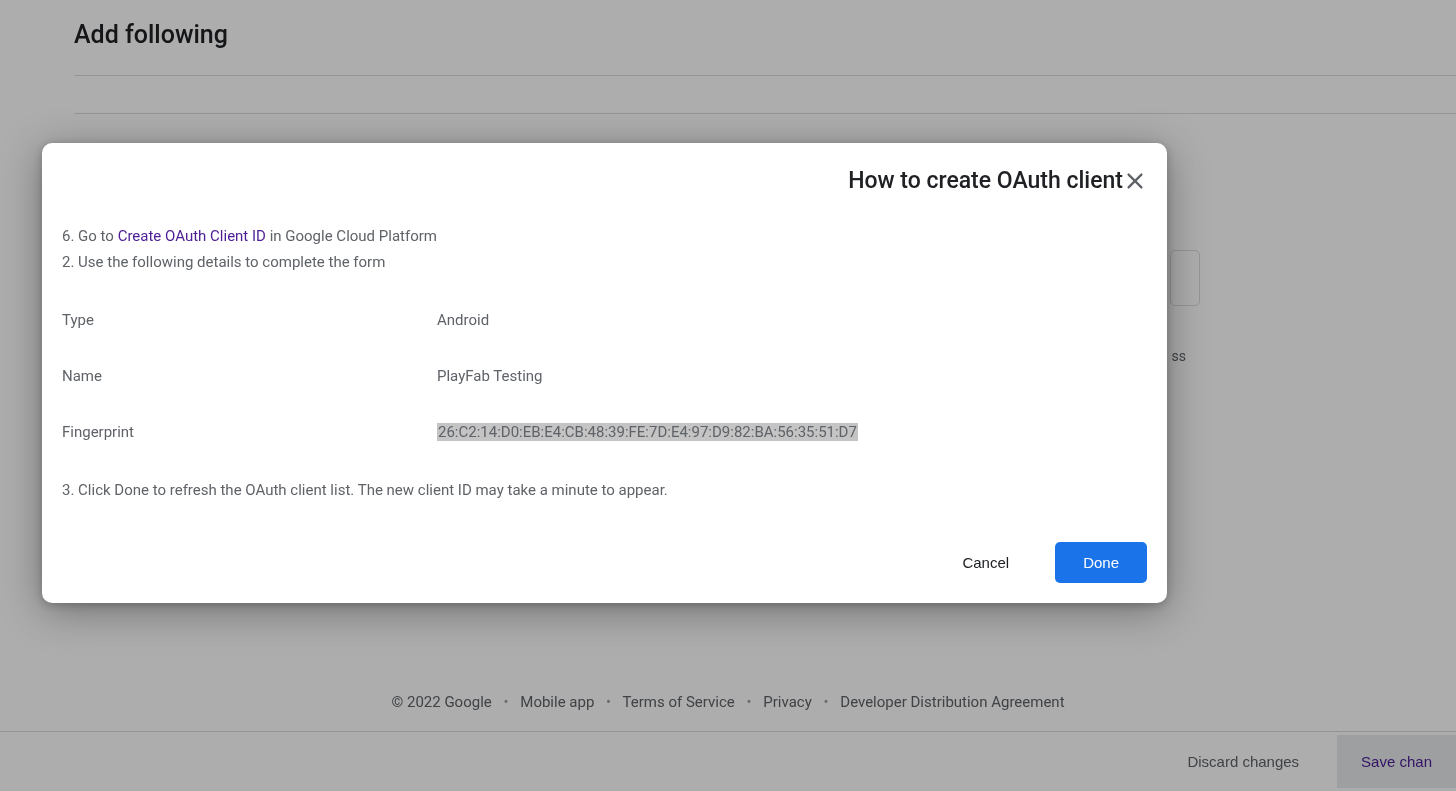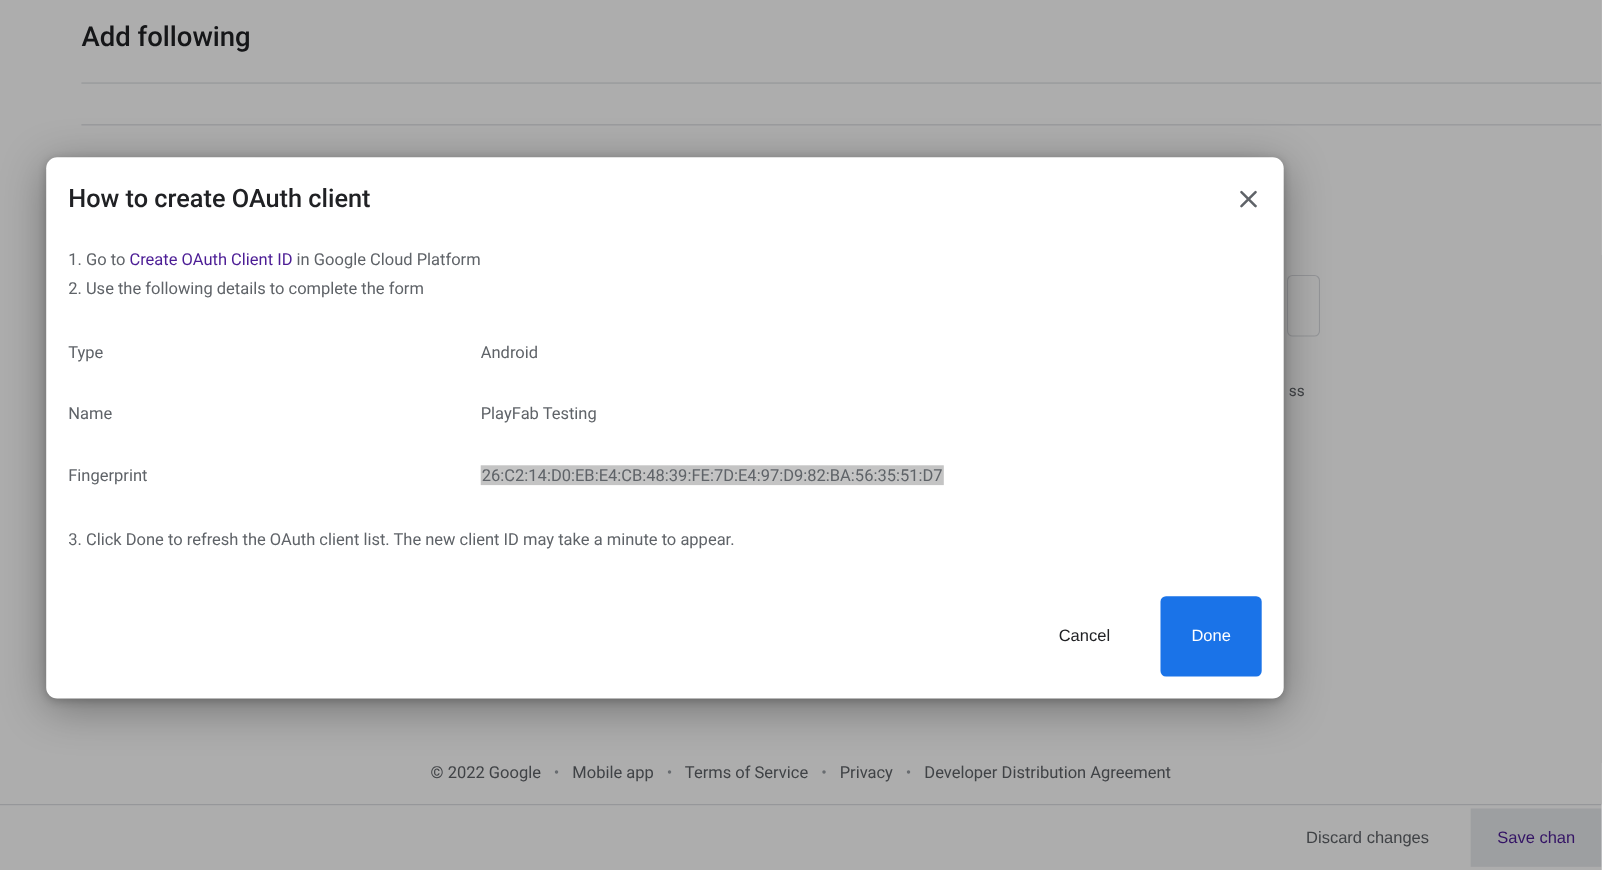--- a/index.html
+++ b/index.html
@@ -116,21 +116,21 @@
       top: 143px;
       width: 1125px;
       background: #fff;
       border-radius: 10px;
       box-shadow: 0 8px 40px rgba(0,0,0,0.35), 0 2px 8px rgba(0,0,0,0.2);
       z-index: 20;
       padding: 24px 20px 20px 20px;
     }
     .dialog-header {
       display: flex;
-      justify-content: space-between;
+      justify-content: flex-end;
       align-items: center;
       margin-bottom: 30px;
     }
     .dialog-title {
       font-size: 23px;
       font-weight: 500;
       color: #202124;
     }
     .close-btn {
       width: 24px;
@@ -197,21 +197,21 @@
       padding: 12px 18px;
       cursor: pointer;
       border-radius: 4px;
     }
     .done-btn {
       background: #1a73e8;
       border: none;
       font-size: 15px;
       font-weight: 500;
       color: #fff;
-      padding: 28px 28px;
+      padding: 12px 28px;
       cursor: pointer;
       border-radius: 5px;
     }
   </style>
 </head>
 <body>
 
 <div class="page-title">Add following</div>
 <hr class="hr1">
 <hr class="hr2">
@@ -242,21 +242,21 @@
     <div class="dialog-title">How to create OAuth client</div>
     <div class="close-btn">
       <svg viewBox="0 0 24 24" fill="none" stroke="currentColor" stroke-width="2.5" stroke-linecap="round">
         <line x1="5" y1="5" x2="19" y2="19"></line>
         <line x1="19" y1="5" x2="5" y2="19"></line>
       </svg>
     </div>
   </div>
   <div class="dialog-body">
     <div class="step-line">
-      <span>1. Go to </span><span class="link">Create OAuth Client ID</span><span> in Google Cloud Platform</span>
+      <span>6. Go to </span><span class="link">Create OAuth Client ID</span><span> in Google Cloud Platform</span>
     </div>
     <div class="step-line">2. Use the following details to complete the form</div>
 
     <div class="details-table">
       <div class="detail-row">
         <div class="detail-label">Type</div>
         <div class="detail-value">Android</div>
       </div>
       <div class="detail-row">
         <div class="detail-label">Name</div>

